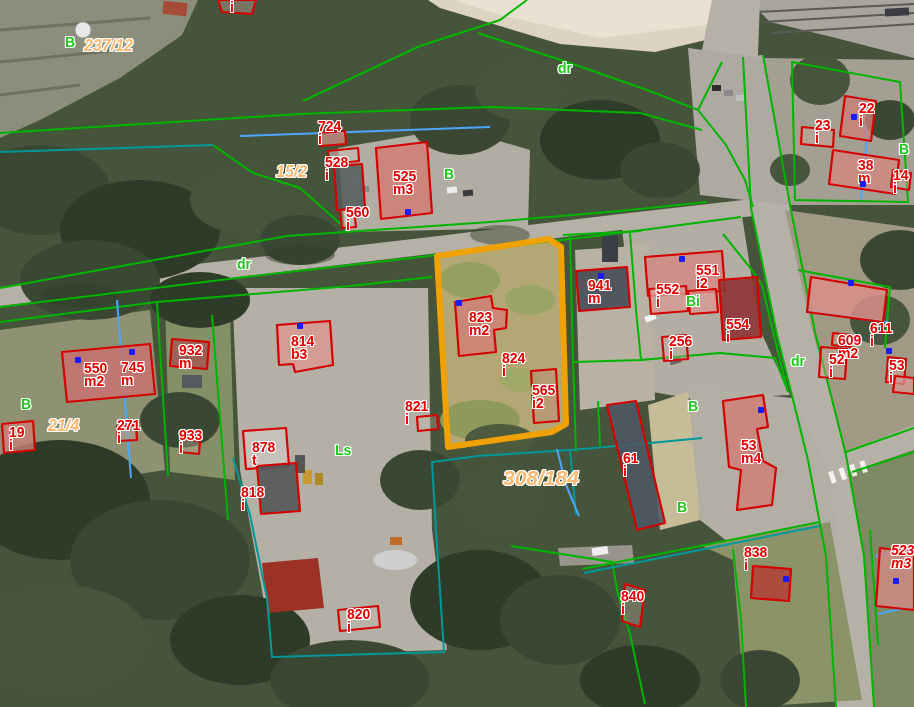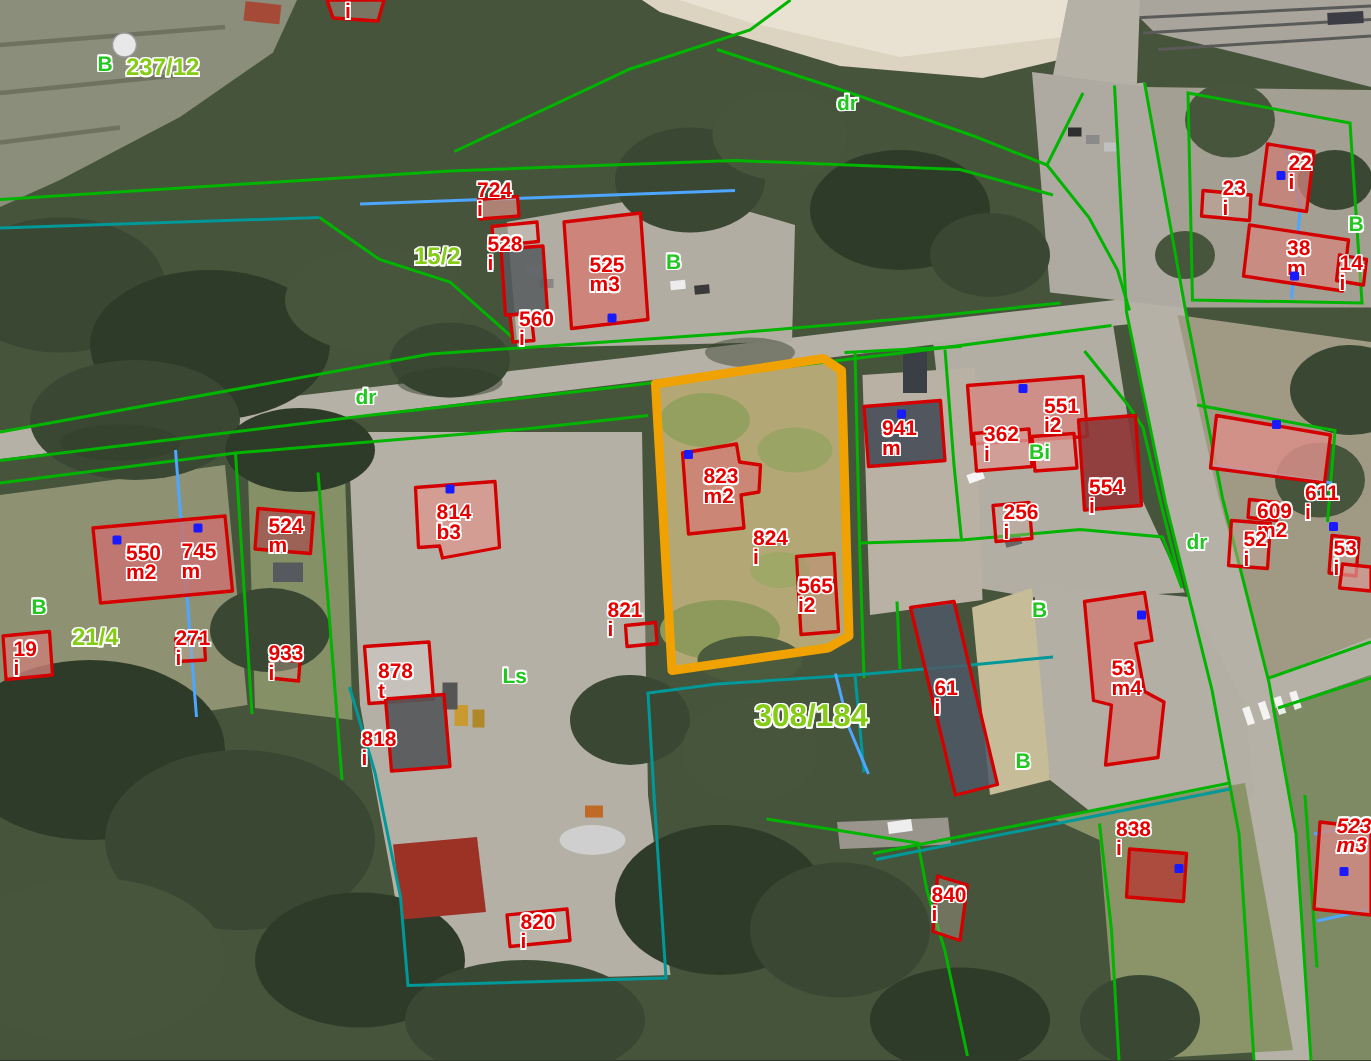--- a/index.html
+++ b/index.html
@@ -11,21 +11,21 @@
   #map-viewport svg{position:absolute;left:0;top:0;}
   #labels-layer,#points-layer{position:absolute;left:0;top:0;width:914px;height:707px;pointer-events:none;}
   .map-label{
     position:absolute;font-weight:bold;font-size:14px;line-height:13px;
     white-space:nowrap;
     text-shadow:-1px -1px 0 #fff,1px -1px 0 #fff,-1px 1px 0 #fff,1px 1px 0 #fff,
                  0 -1px 0 #fff,0 1px 0 #fff,-1px 0 0 #fff,1px 0 0 #fff;
   }
   .map-label.red{color:#e60000;}
   .map-label.green{color:#1fc71f;}
-  .map-label.blue{color:#84cc16;font-size:16px;line-height:15px;}
+  .map-label.blue{color:#fdba74;font-size:16px;line-height:15px;font-style:italic;}
   .addr-dot{
     position:absolute;width:6px;height:6px;background:#1a1aff;
     border-radius:1px;margin:-3px 0 0 -3px;
   }
 </style>
 </head>
 <body>
 
 <div id="map-viewport">
   <svg width="914" height="707" viewBox="0 0 914 707">
@@ -267,21 +267,21 @@
       </div>
       <div class="map-label red" style="left: 588px; top: 279px;">
         <div>941</div>
         <div>m</div>
       </div>
       <div class="map-label red" style="left: 696px; top: 264px;">
         <div>551</div>
         <div>i2</div>
       </div>
       <div class="map-label red" style="left: 656px; top: 283px;">
-        <div>362</div>
+        <div>552</div>
         <div>i</div>
       </div>
       <div class="map-label red" style="left: 726px; top: 318px;">
         <div>554</div>
         <div>i</div>
       </div>
       <div class="map-label red" style="left: 669px; top: 335px;">
         <div>256</div>
         <div>i</div>
       </div>
@@ -319,21 +319,21 @@
       </div>
       <div class="map-label red" style="left: 84px; top: 362px;">
         <div>550</div>
         <div>m2</div>
       </div>
       <div class="map-label red" style="left: 121px; top: 361px;">
         <div>745</div>
         <div>m</div>
       </div>
       <div class="map-label red" style="left: 179px; top: 344px;">
-        <div>524</div>
+        <div>932</div>
         <div>m</div>
       </div>
       <div class="map-label red" style="left: 291px; top: 335px;">
         <div>814</div>
         <div>b3</div>
       </div>
       <div class="map-label red" style="left: 9px; top: 426px;">
         <div>19</div>
         <div>i</div>
       </div>

